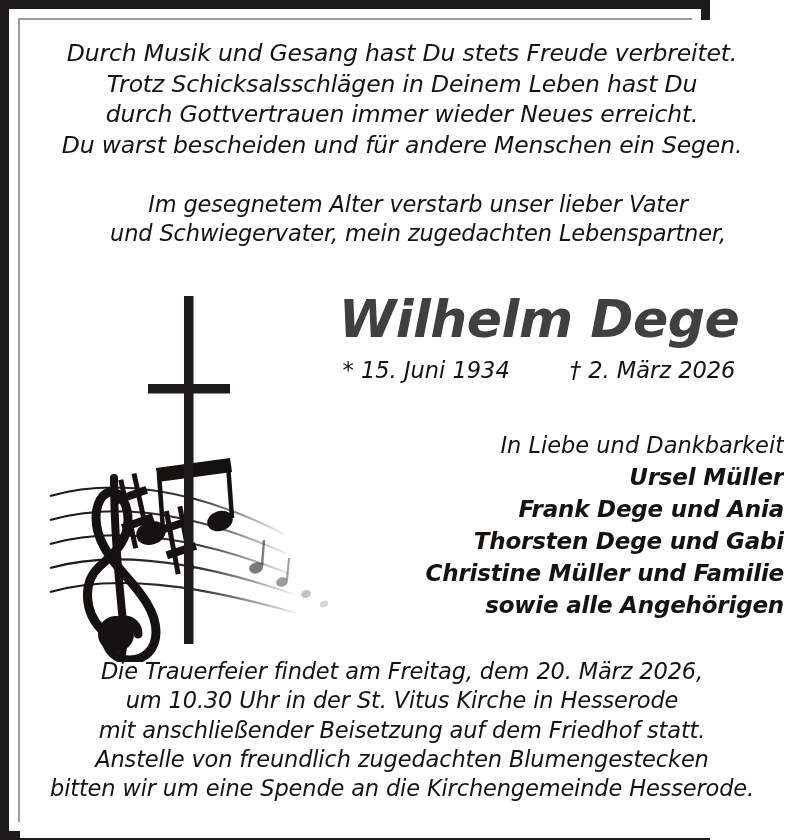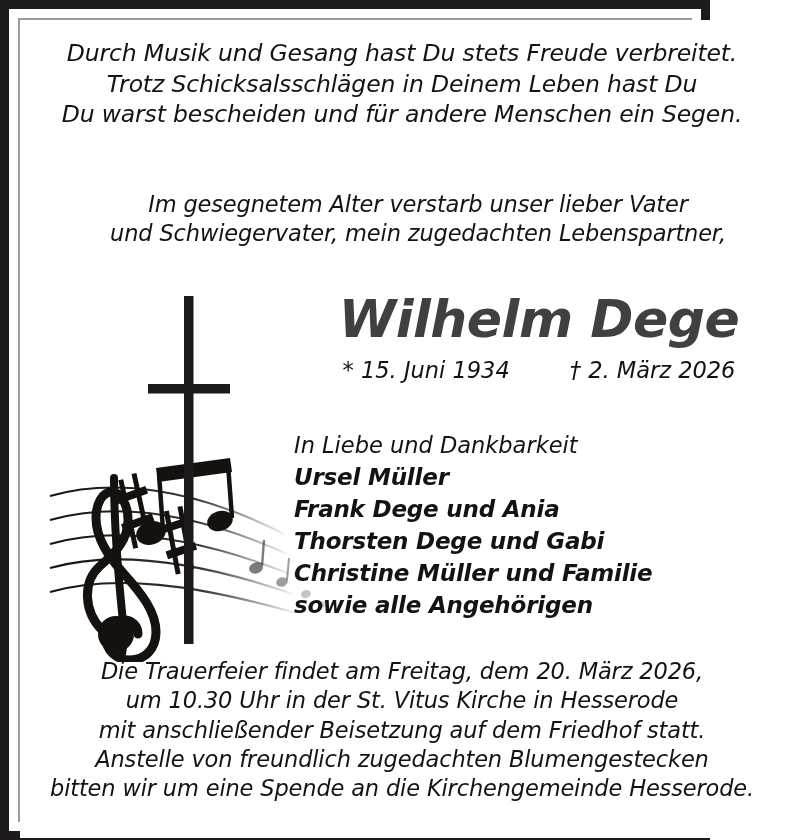--- a/index.html
+++ b/index.html
@@ -89,21 +89,21 @@
     gap: 60px;
     white-space: nowrap;
   }
 
   
   .mourners {
     position: absolute;
     left: 274px;
     top: 410px;
     width: 490px;
-    text-align: left;
+    text-align: right;
     color: #15120f;
   }
   .mourners-lead {
     font-size: 22.5px;
     font-style: italic;
     line-height: 1.36;
     white-space: nowrap;
   }
   .mourner-name {
     font-size: 23px;
@@ -128,20 +128,21 @@
 <body>
 
 <div class="notice">
   <div class="inner-rule"></div>
 
   <div class="canvas">
 
     <div class="verse">
       <div>Durch Musik und Gesang hast Du stets Freude verbreitet.</div>
       <div>Trotz Schicksalsschlägen in Deinem Leben hast Du</div>
+      <div>durch Gottvertrauen immer wieder Neues erreicht.</div>
       <div>Du warst bescheiden und für andere Menschen ein Segen.</div>
     </div>
 
     <div class="intro">
       <div>Im gesegnetem Alter verstarb unser lieber Vater</div>
       <div>und Schwiegervater, mein zugedachten Lebenspartner,</div>
     </div>
 
     <div class="emblem">
       <svg width="290" height="380" viewBox="0 0 290 380" xmlns="http://www.w3.org/2000/svg">

